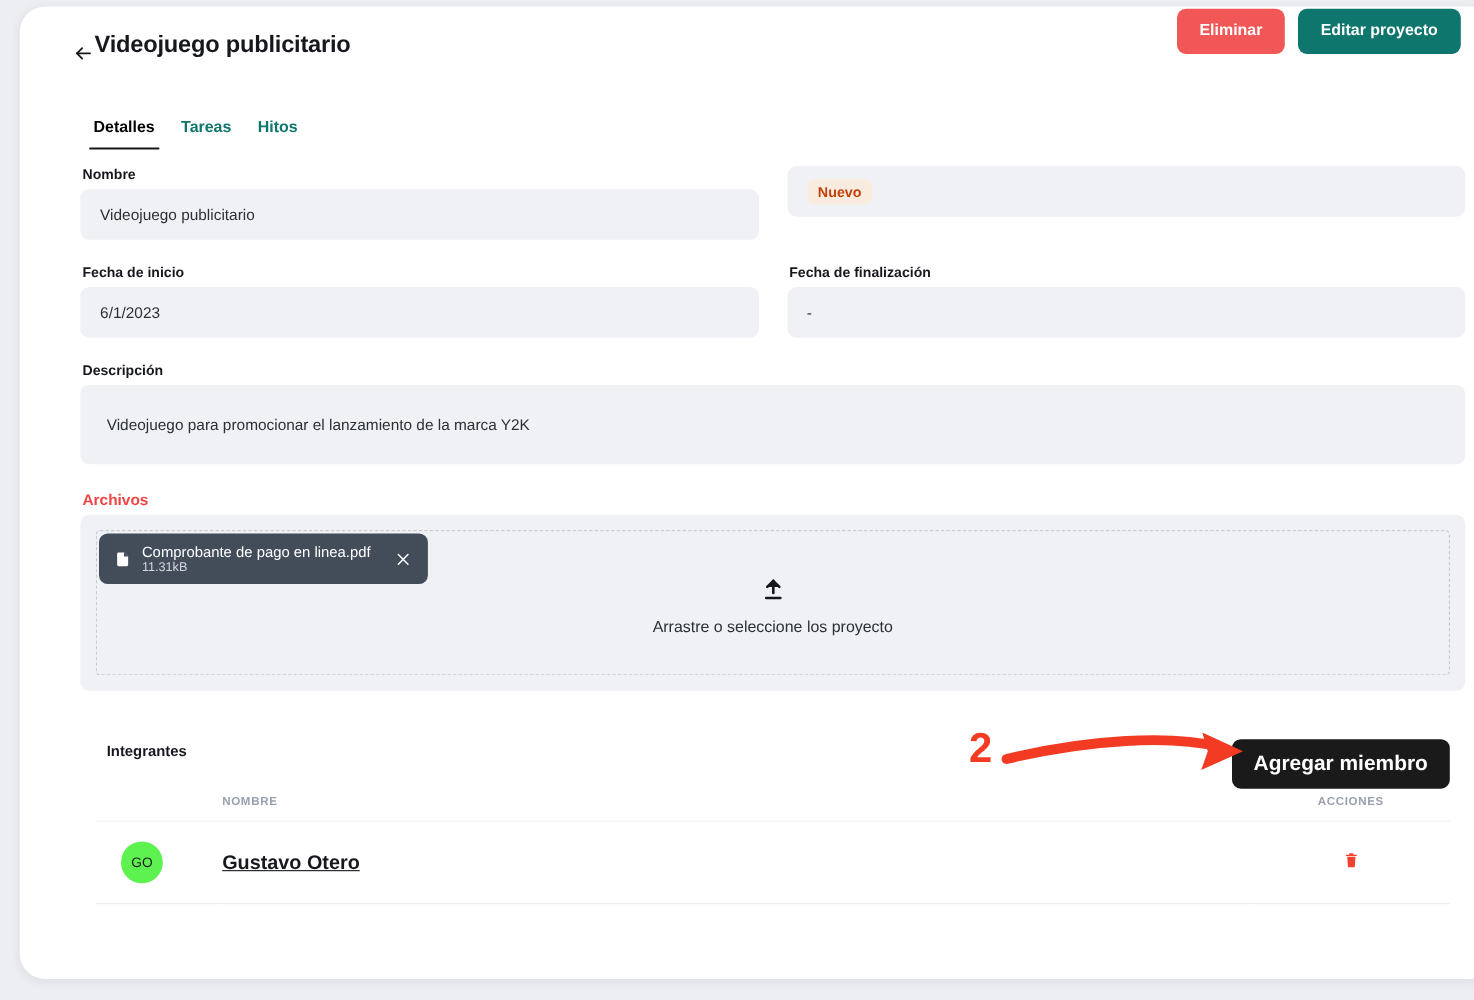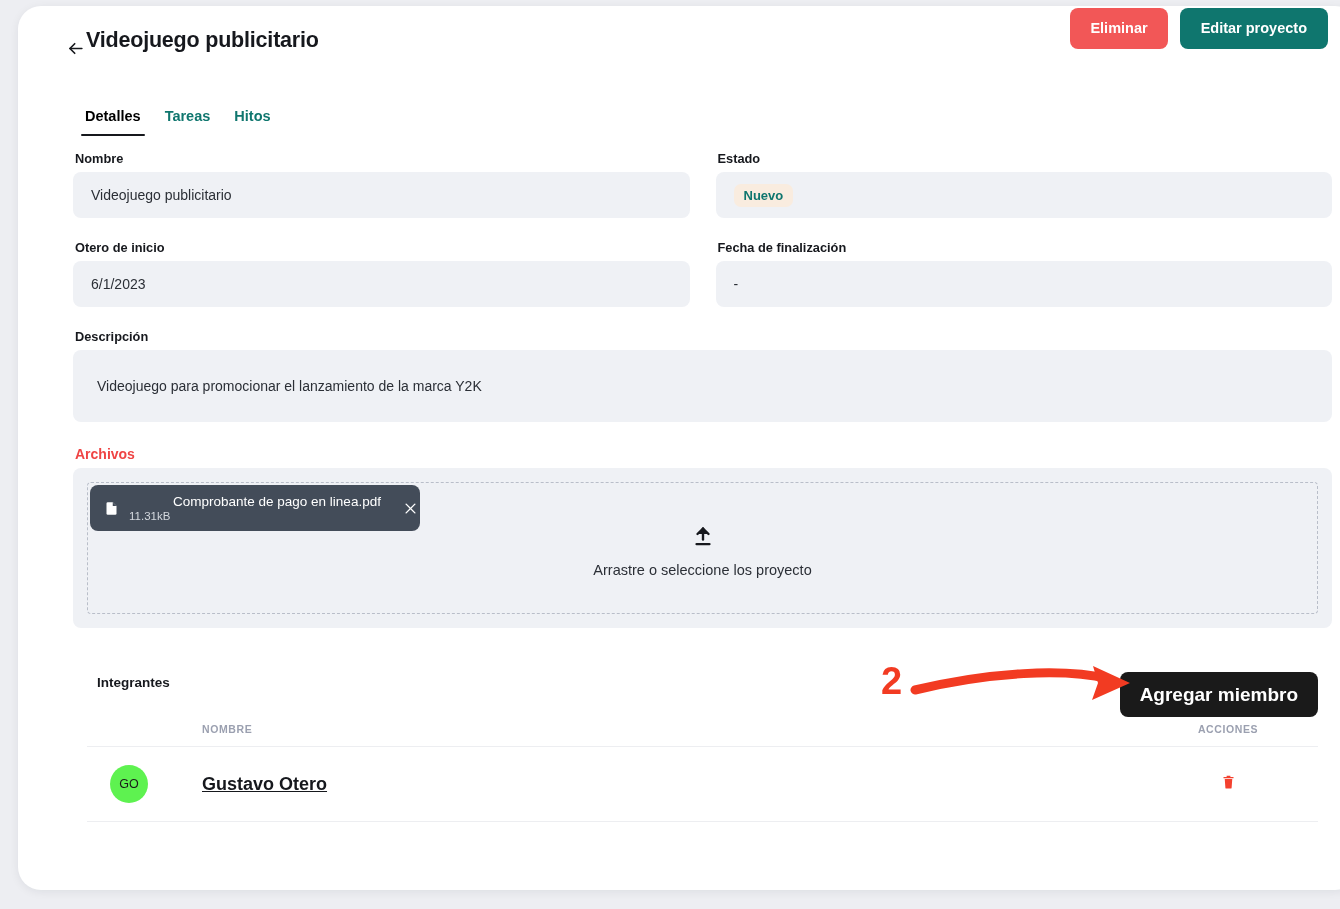--- a/index.html
+++ b/index.html
@@ -170,21 +170,21 @@
     height: 72px;
     align-items: center;
     padding: 0 24px;
   }
 
   .field-gap { height: 22px; }
 
   .badge {
     display: inline-block;
     background: #f9ecdf;
-    color: #0f766e;
+    color: #c2410c;
     font-size: 13px;
     font-weight: bold;
     border-radius: 7px;
     padding: 5px 10px;
     line-height: 1;
   }
 
   
   .archivos-label {
     display: block;
@@ -233,21 +233,20 @@
   .file-chip .file-meta {
     display: flex;
     flex-direction: column;
     gap: 1px;
     padding-right: 8px;
   }
   .file-chip .fname {
     font-size: 13.5px;
     color: #ffffff;
     white-space: nowrap;
-    margin-left: 44px;
   }
   .file-chip .fsize {
     font-size: 11.5px;
     color: #d4d8de;
   }
   .file-chip .close-x {
     flex: 0 0 auto;
     width: 24px;
     height: 24px;
     display: flex;
@@ -419,32 +418,31 @@
     </div>
 
     <div class="form">
 
       <div class="row-2">
         <div class="col">
           <span class="field-label">Nombre</span>
           <div class="field-box">Videojuego publicitario</div>
         </div>
         <div class="col">
-          <span class="field-label">Estado</span>
           <div class="field-box">
             <span class="badge">Nuevo</span>
           </div>
         </div>
       </div>
 
       <div class="field-gap"></div>
 
       <div class="row-2">
         <div class="col">
-          <span class="field-label">Otero de inicio</span>
+          <span class="field-label">Fecha de inicio</span>
           <div class="field-box">6/1/2023</div>
         </div>
         <div class="col">
           <span class="field-label">Fecha de finalización</span>
           <div class="field-box">-</div>
         </div>
       </div>
 
       <div class="field-gap"></div>
 

